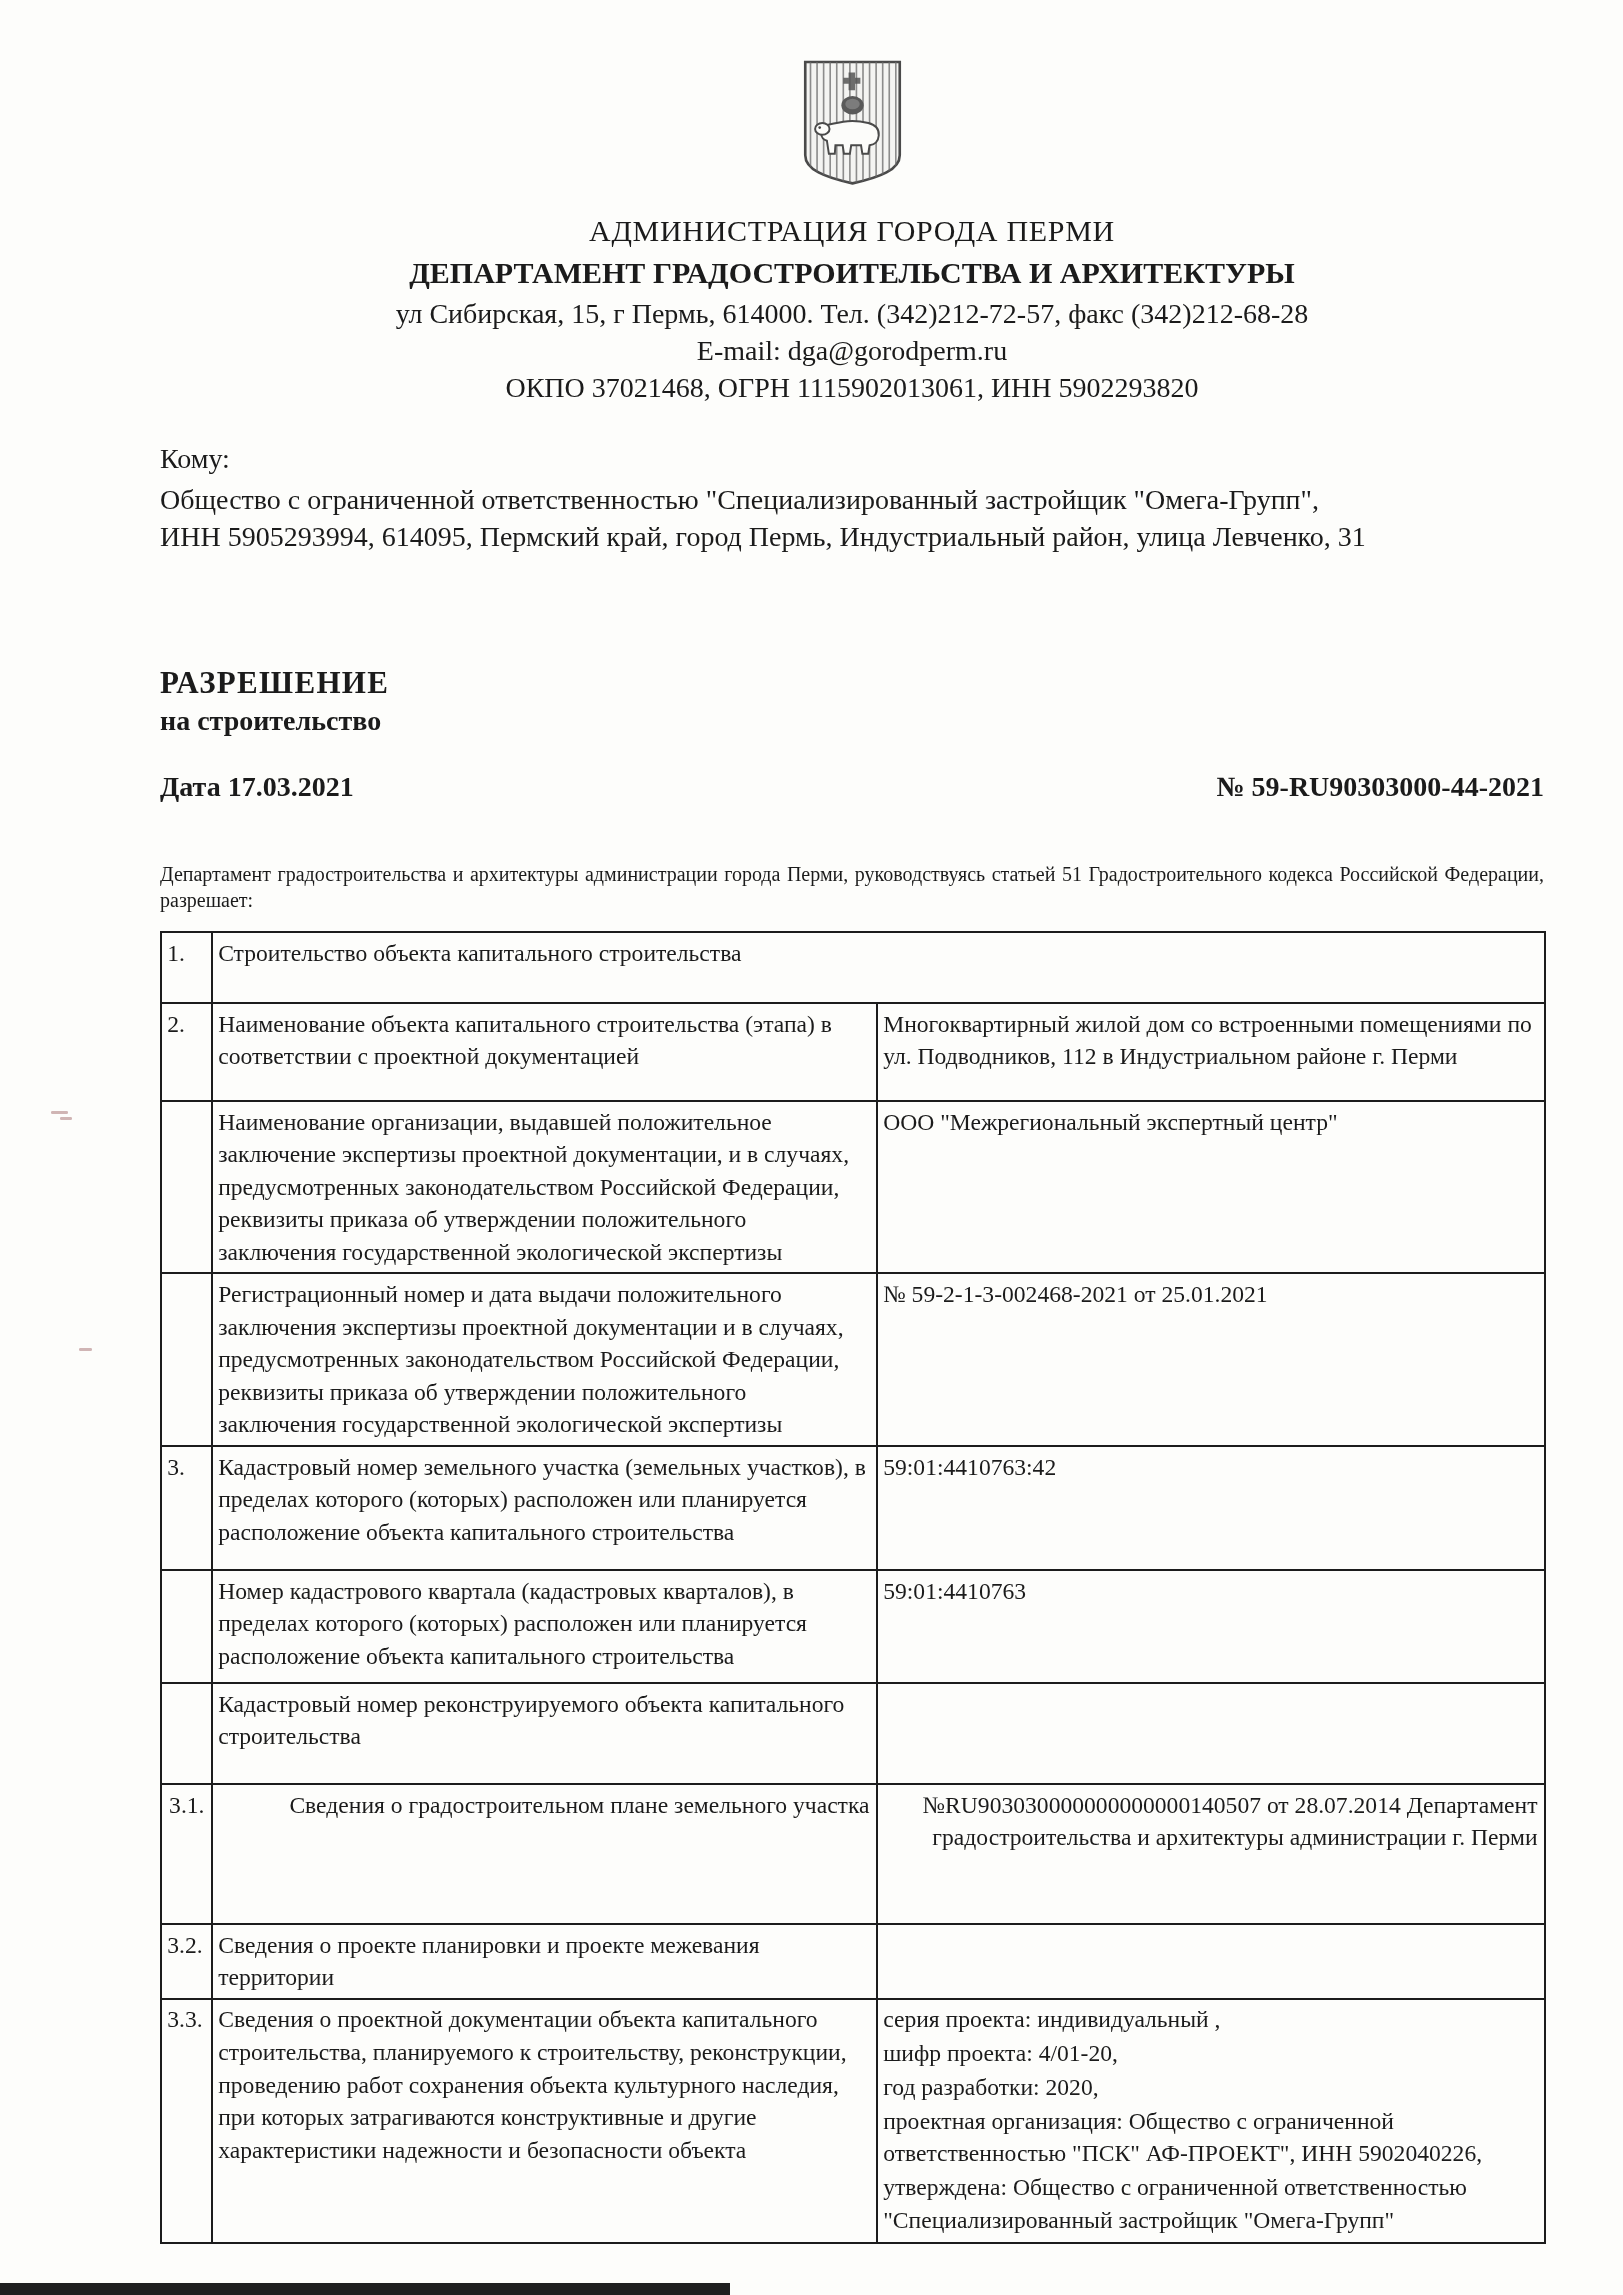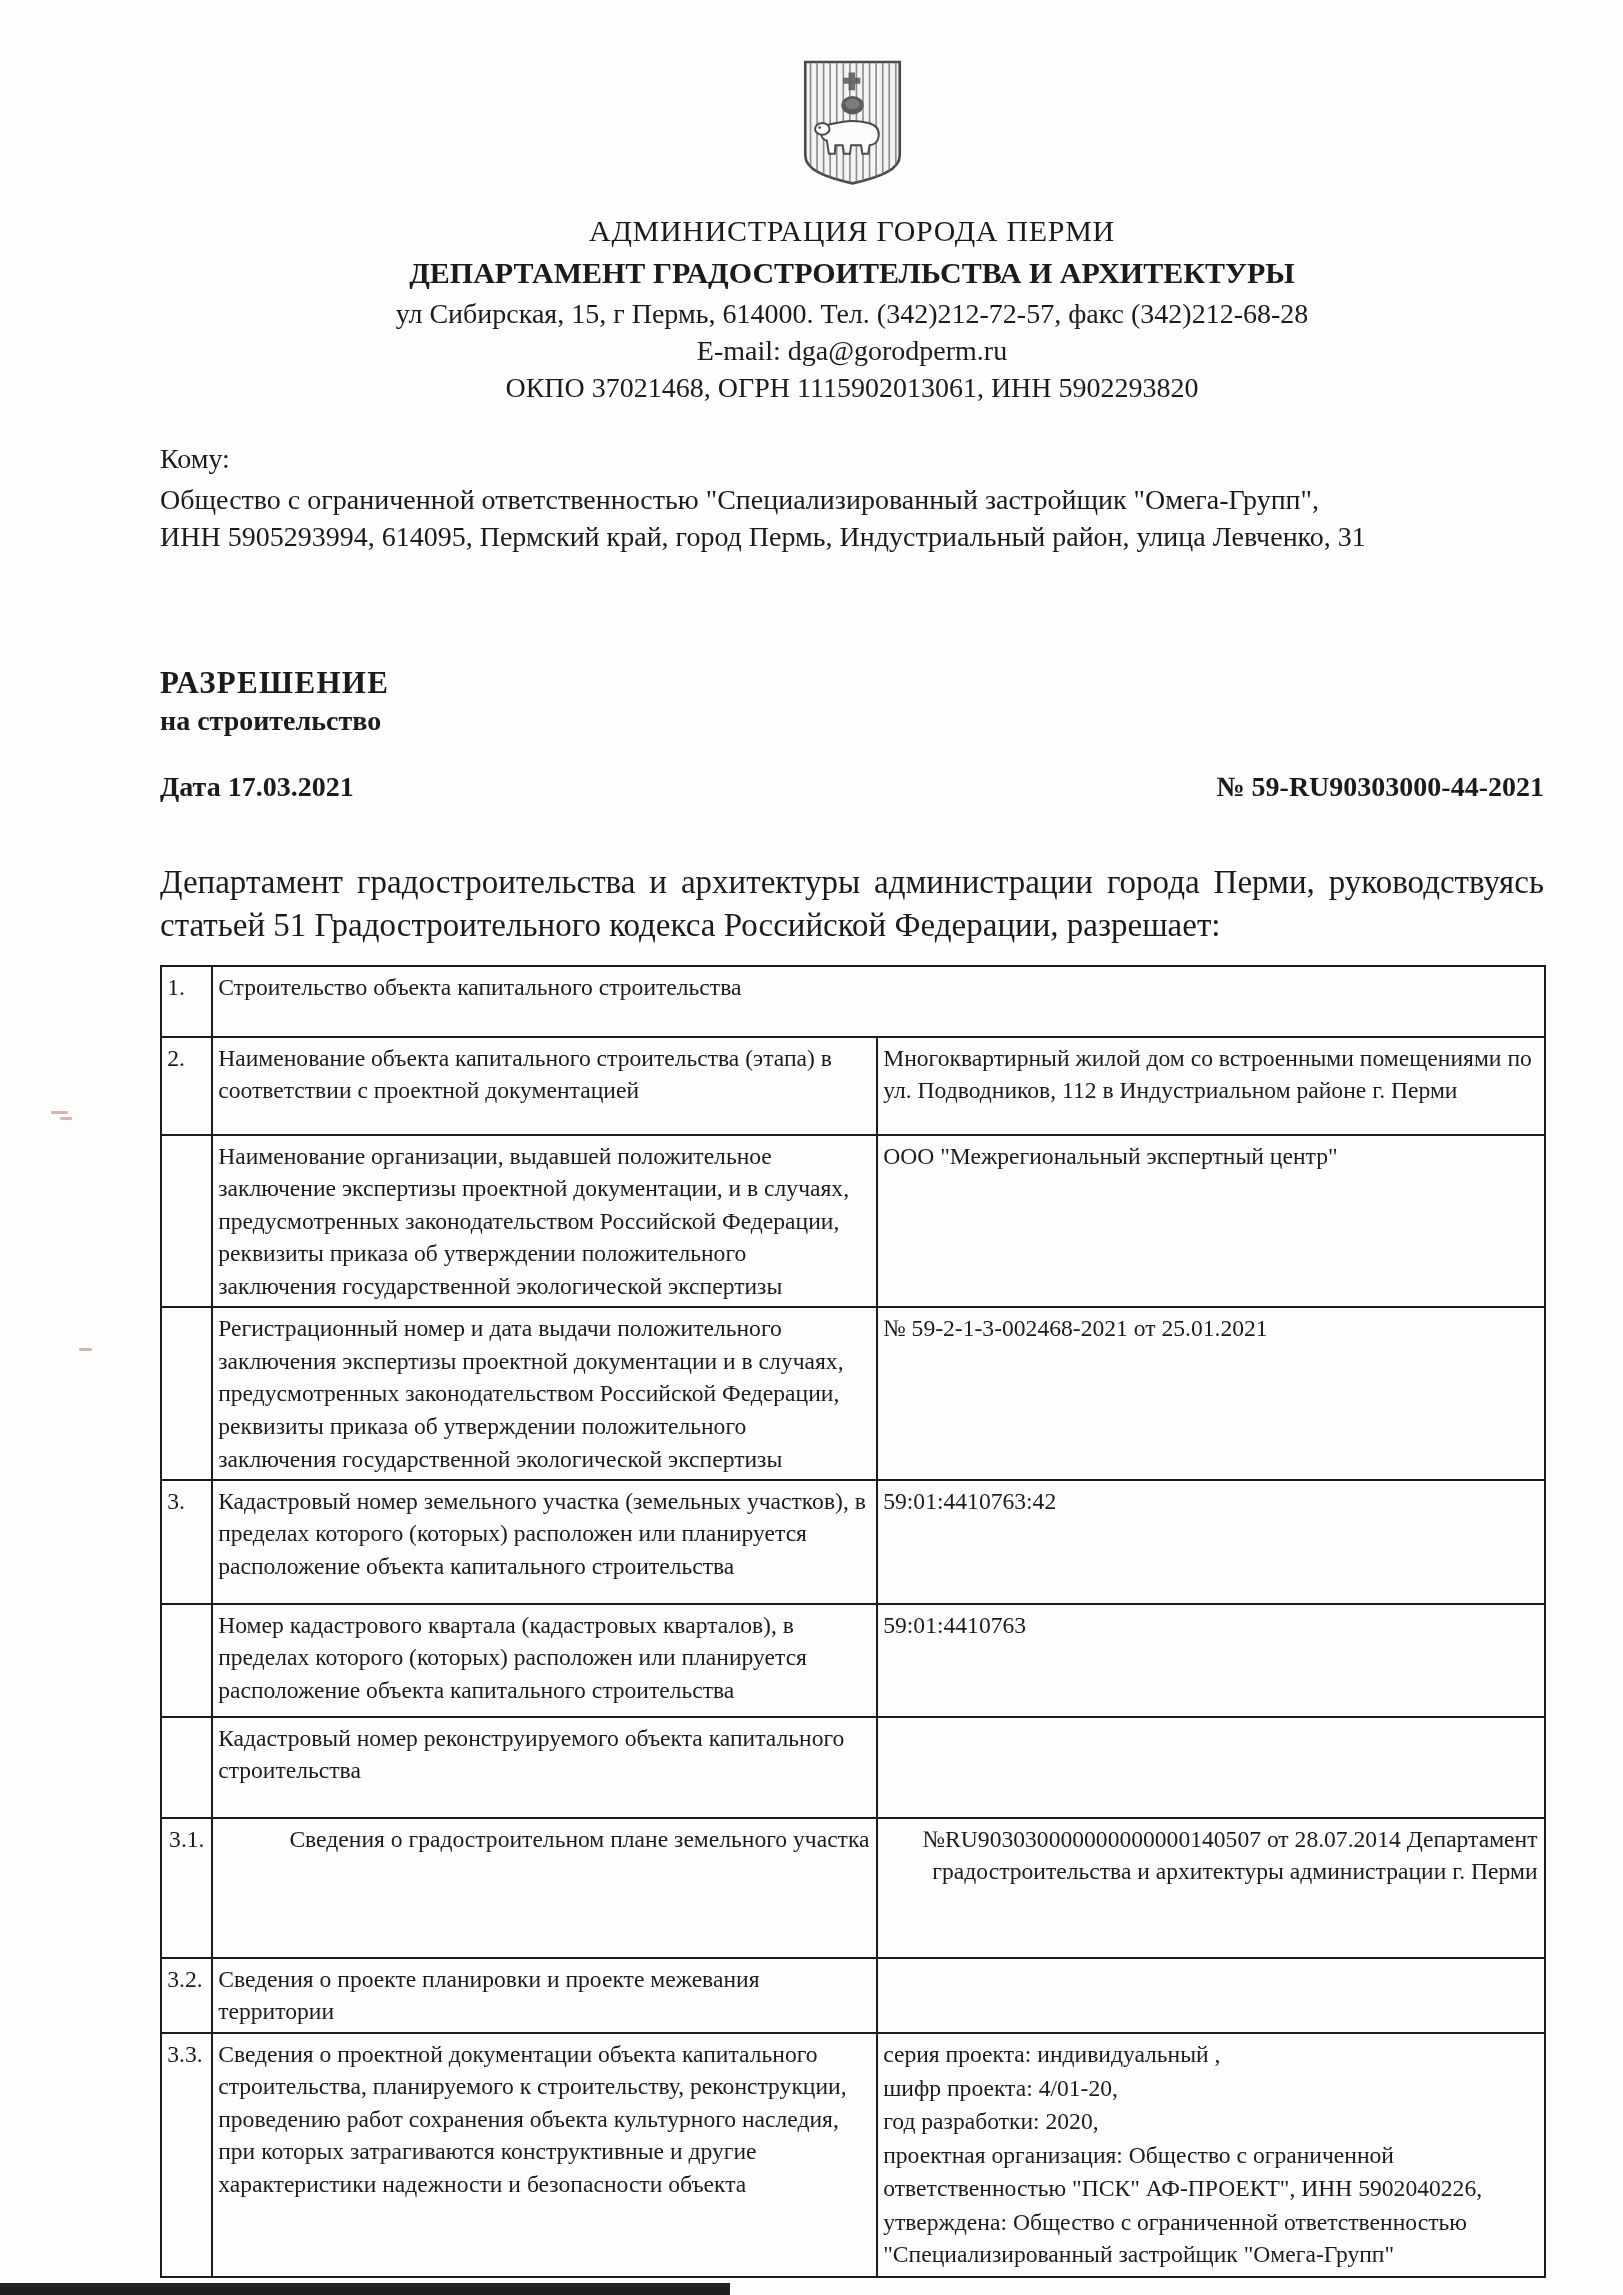--- a/index.html
+++ b/index.html
@@ -24,21 +24,21 @@
   
   .recipient{margin-top:37px;font-size:28px;line-height:1.3;}
   .recipient .r-label{margin-bottom:5.2px;}
   
   .doc-title-block{text-align:left;margin-top:110px;}
   .doc-title{font-size:31px;font-weight:bold;letter-spacing:1.3px;}
   .doc-subtitle{font-size:28px;font-weight:bold;margin-top:3.9px;}
   
   .meta-row{display:flex;justify-content:space-between;margin-top:34px;font-size:28px;font-weight:bold;}
   
-  .intro{margin-top:58px;font-size:33px;line-height:1.32;text-align:justify;}
+  .intro{margin-top:58px;font-size:20px;line-height:1.32;text-align:justify;}
   
   table.permit{
     border-collapse:collapse;
     width:1384px;
     margin-top:17px;
     font-size:23.6px;line-height:1.38;
     table-layout:fixed;
   }
   table.permit td{
     border:2px solid #1c1c1c;

